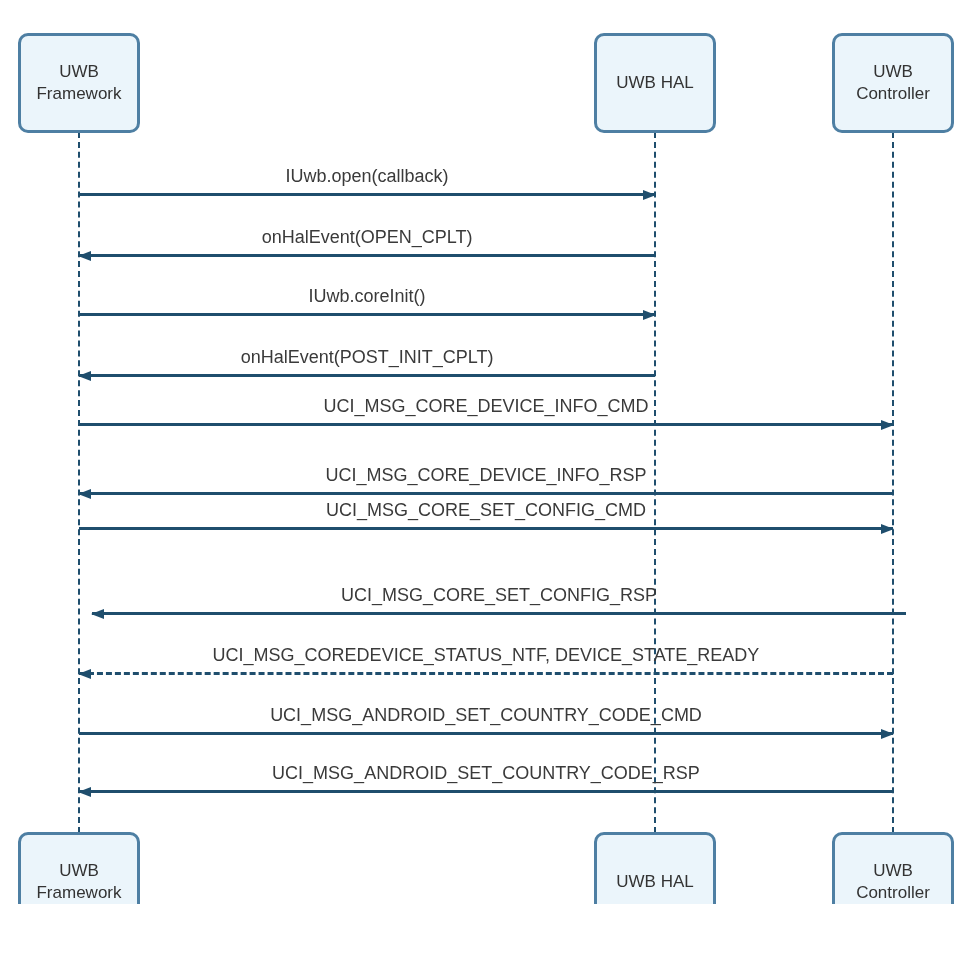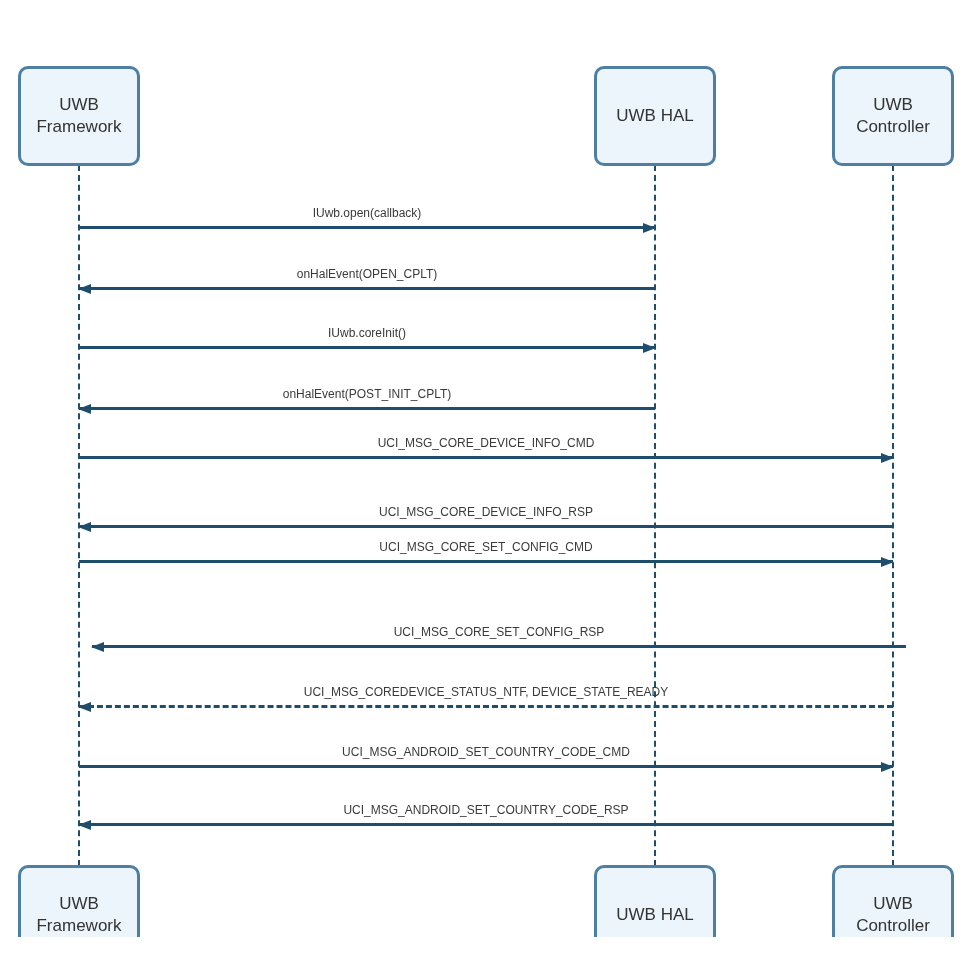--- a/index.html
+++ b/index.html
@@ -6,21 +6,21 @@
     --box-fill:#ebf5fb;
     --box-border:#4e7fa3;
     --line:#1f4e6d;
     --text:#333333;
     --label-text:#3a3a3a;
     --bg:#ffffff;
   }
   *{box-sizing:border-box;}
   html,body{margin:0;padding:0;background:var(--bg);}
   body{font-family:"Liberation Sans","DejaVu Sans",sans-serif;}
-  .canvas{position:relative;width:977px;height:904px;background:var(--bg);overflow:hidden;margin-top:33px;}
+  .canvas{position:relative;width:977px;height:904px;background:var(--bg);overflow:hidden;}
 
   
   .actor{
     position:absolute;
     width:122px;height:100px;
     background:var(--box-fill);
     border:3px solid var(--box-border);
     border-radius:10px;
     display:flex;align-items:center;justify-content:center;
     text-align:center;
@@ -36,21 +36,21 @@
     border-left:2px dashed var(--line);
     top:132px;height:701px;
   }
 
   
   .msg{position:absolute;height:3px;}
   .msg .lbl{
     position:absolute;
     left:0;right:0;bottom:9px;
     text-align:center;
-    font-size:12px;
+    font-size:18px;
     color:var(--label-text);
     white-space:nowrap;
   }
   .msg .line{
     position:absolute;
     left:0;right:0;top:0;height:3px;
     background:var(--line);
   }
   .msg .line.dashed{
     background:none;

